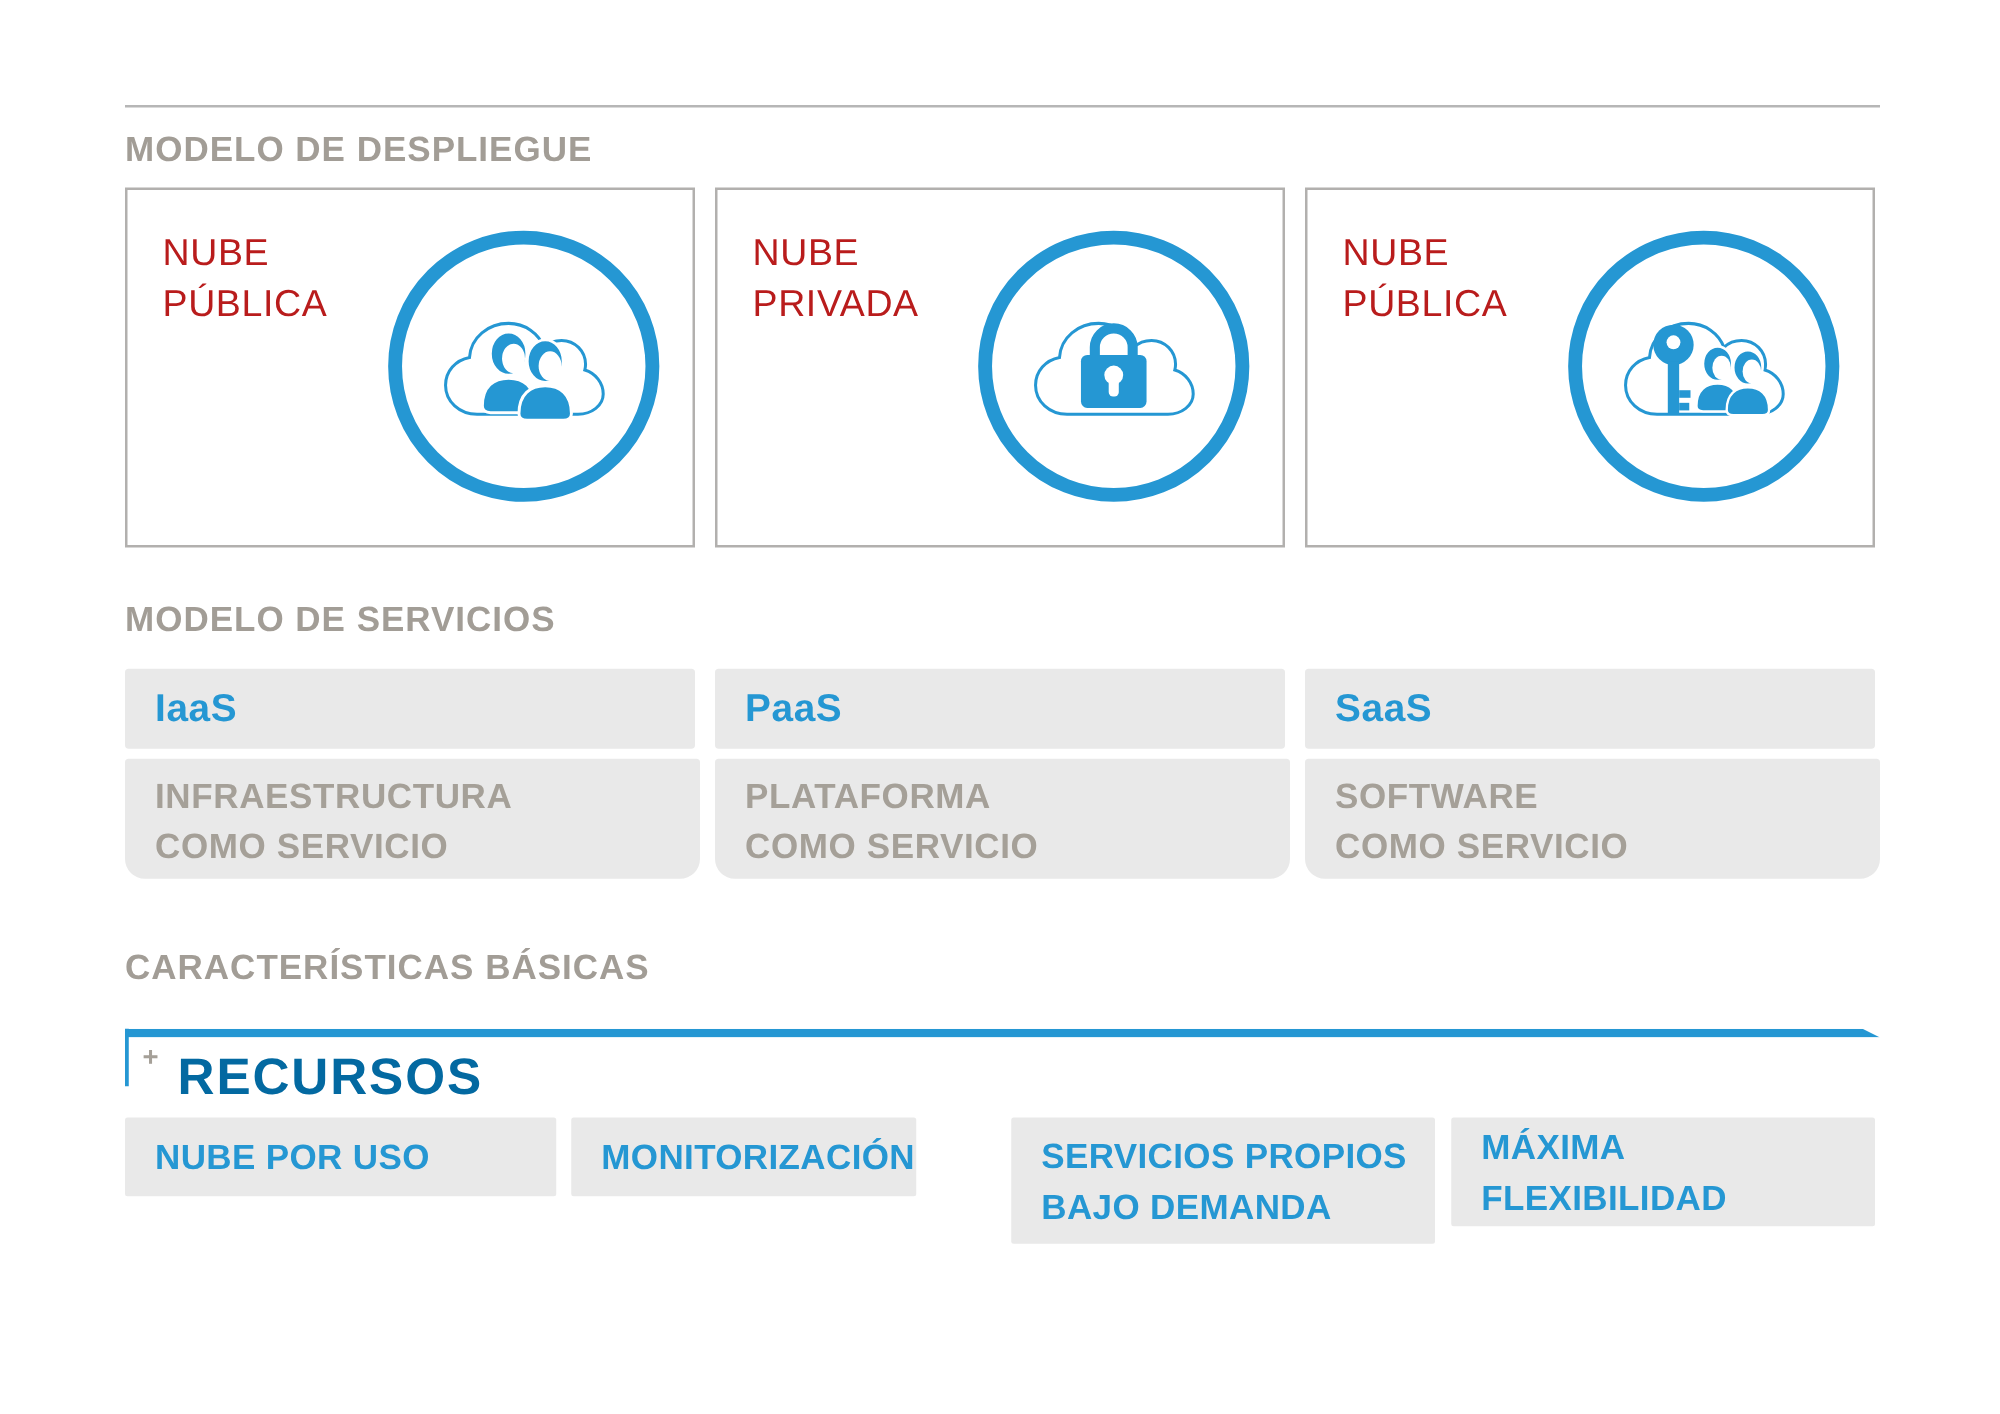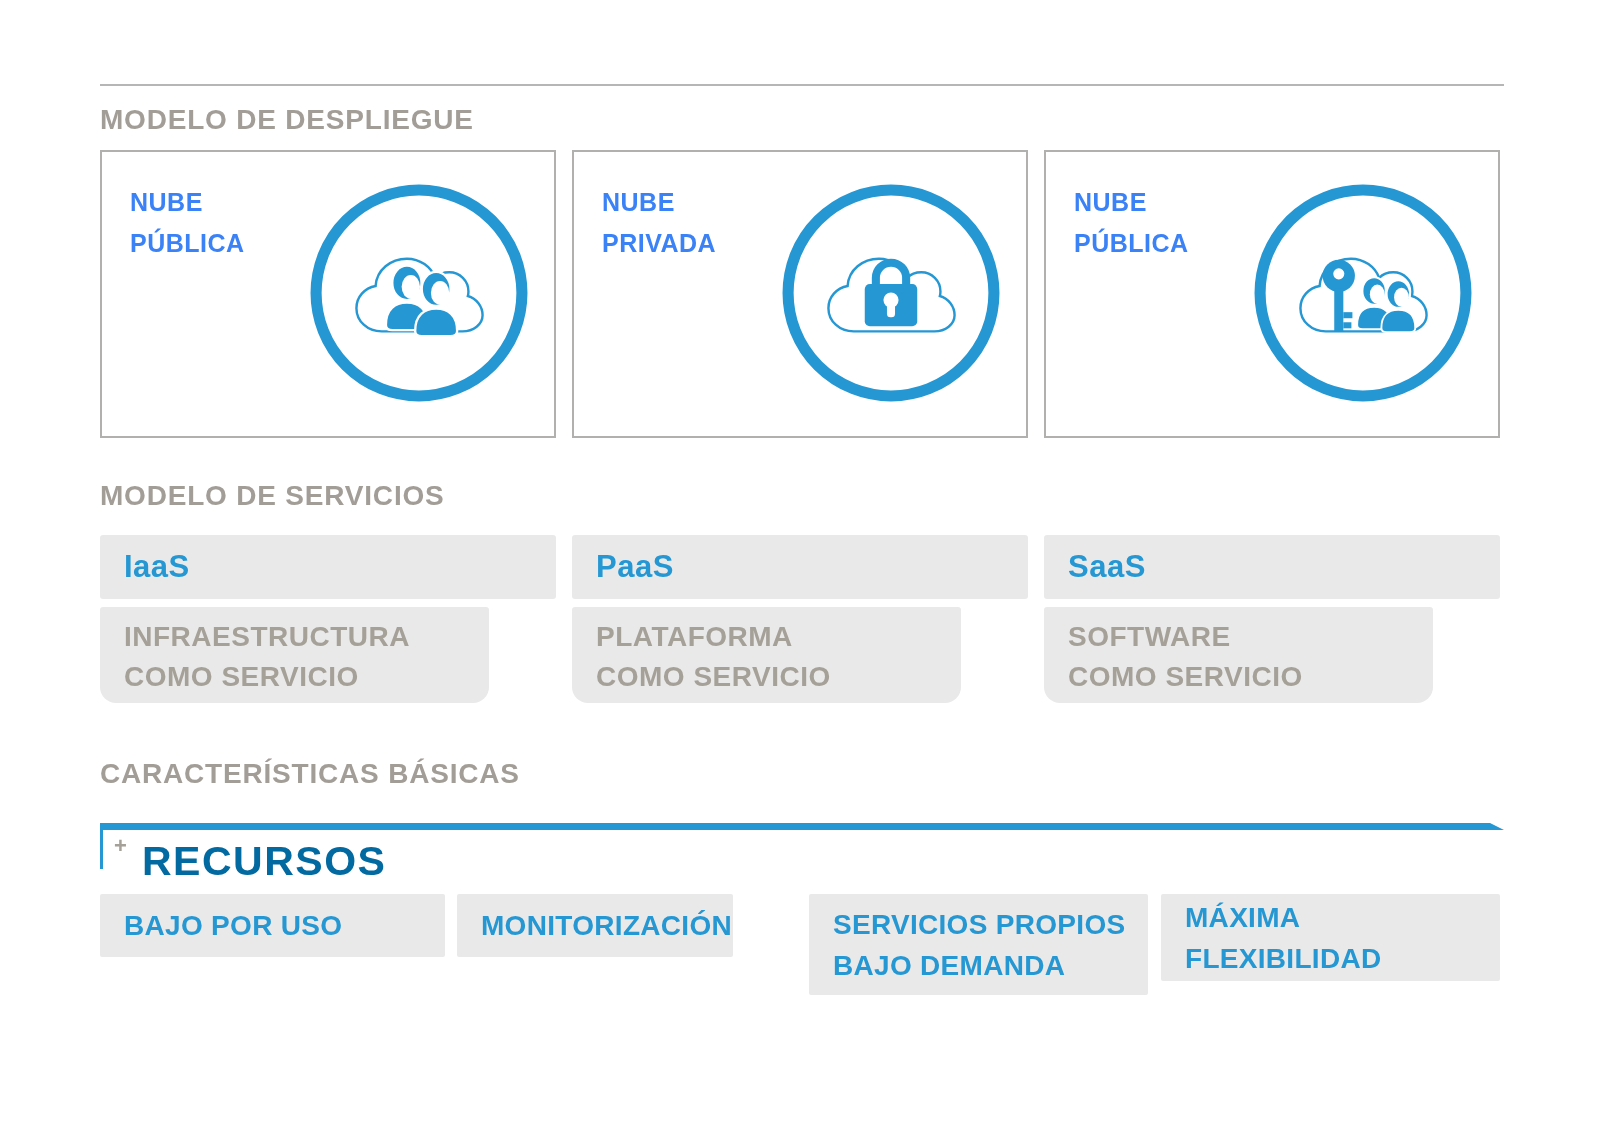--- a/index.html
+++ b/index.html
@@ -15,34 +15,34 @@
   #title-deploy{top:104px;}
   #title-services{top:480px;}
   #title-characteristics{top:758px;}
 
   
   .deploy-card{
     position:absolute;top:150px;width:456px;height:288px;background:#fff;
     border:2px solid #b2b0ae;box-sizing:border-box;
   }
   .deploy-card .label{
-    position:absolute;left:28px;top:30px;color:#3b82f6;font-weight:bold;
-    font-size:25px;line-height:41px;letter-spacing:0.5px;
+    position:absolute;left:28px;top:30px;color:#b91c1c;font-weight:normal;
+    font-size:30px;line-height:41px;letter-spacing:0.5px;
   }
   .deploy-card .icon-wrap{position:absolute;right:24px;top:30px;width:222px;height:222px;}
   .icon-wrap svg{width:100%;height:100%;display:block;}
 
   
   .svc-head{
     position:absolute;top:535px;width:456px;height:64px;background:#e9e9e9;
     border-radius:3px;box-sizing:border-box;display:flex;align-items:center;
   }
   .svc-head span{color:#2597d3;font-weight:bold;font-size:31px;padding-left:24px;letter-spacing:0.5px;text-align:center;}
   .svc-desc{
-    position:absolute;top:607px;width:389px;height:96px;background:#e9e9e9;
+    position:absolute;top:607px;width:460px;height:96px;background:#e9e9e9;
     border-radius:3px 3px 16px 16px;box-sizing:border-box;
     color:#a5a098;font-weight:bold;font-size:28px;line-height:40px;
     padding:10px 0 0 24px;letter-spacing:0.5px;
   }
   .col-0{left:100px;} .col-1{left:572px;} .col-2{left:1044px;}
 
   
   .blue-bar{
     position:absolute;left:100px;top:823px;width:1404px;height:7px;background:#2597d3;
     clip-path:polygon(0 0, calc(100% - 14px) 0, 100% 100%, 0 100%);
@@ -182,21 +182,21 @@
   </div>
 
   <div class="section-title" id="title-characteristics">CARACTERÍSTICAS BÁSICAS</div>
 
   <div class="blue-bar"></div>
   <div class="blue-tick"></div>
   <div class="plus-sign">+</div>
   <div class="resources">RECURSOS</div>
 
   <div class="feature-box" id="feature-0">
-    <span>BAJO POR USO</span>
+    <span>NUBE POR USO</span>
   </div>
   <div class="feature-box" id="feature-1">
     <span>MONITORIZACIÓN</span>
   </div>
   <div class="feature-box" id="feature-2">
     <span>SERVICIOS PROPIOS</span>
     <span>BAJO DEMANDA</span>
   </div>
   <div class="feature-box" id="feature-3">
     <span>MÁXIMA</span>

